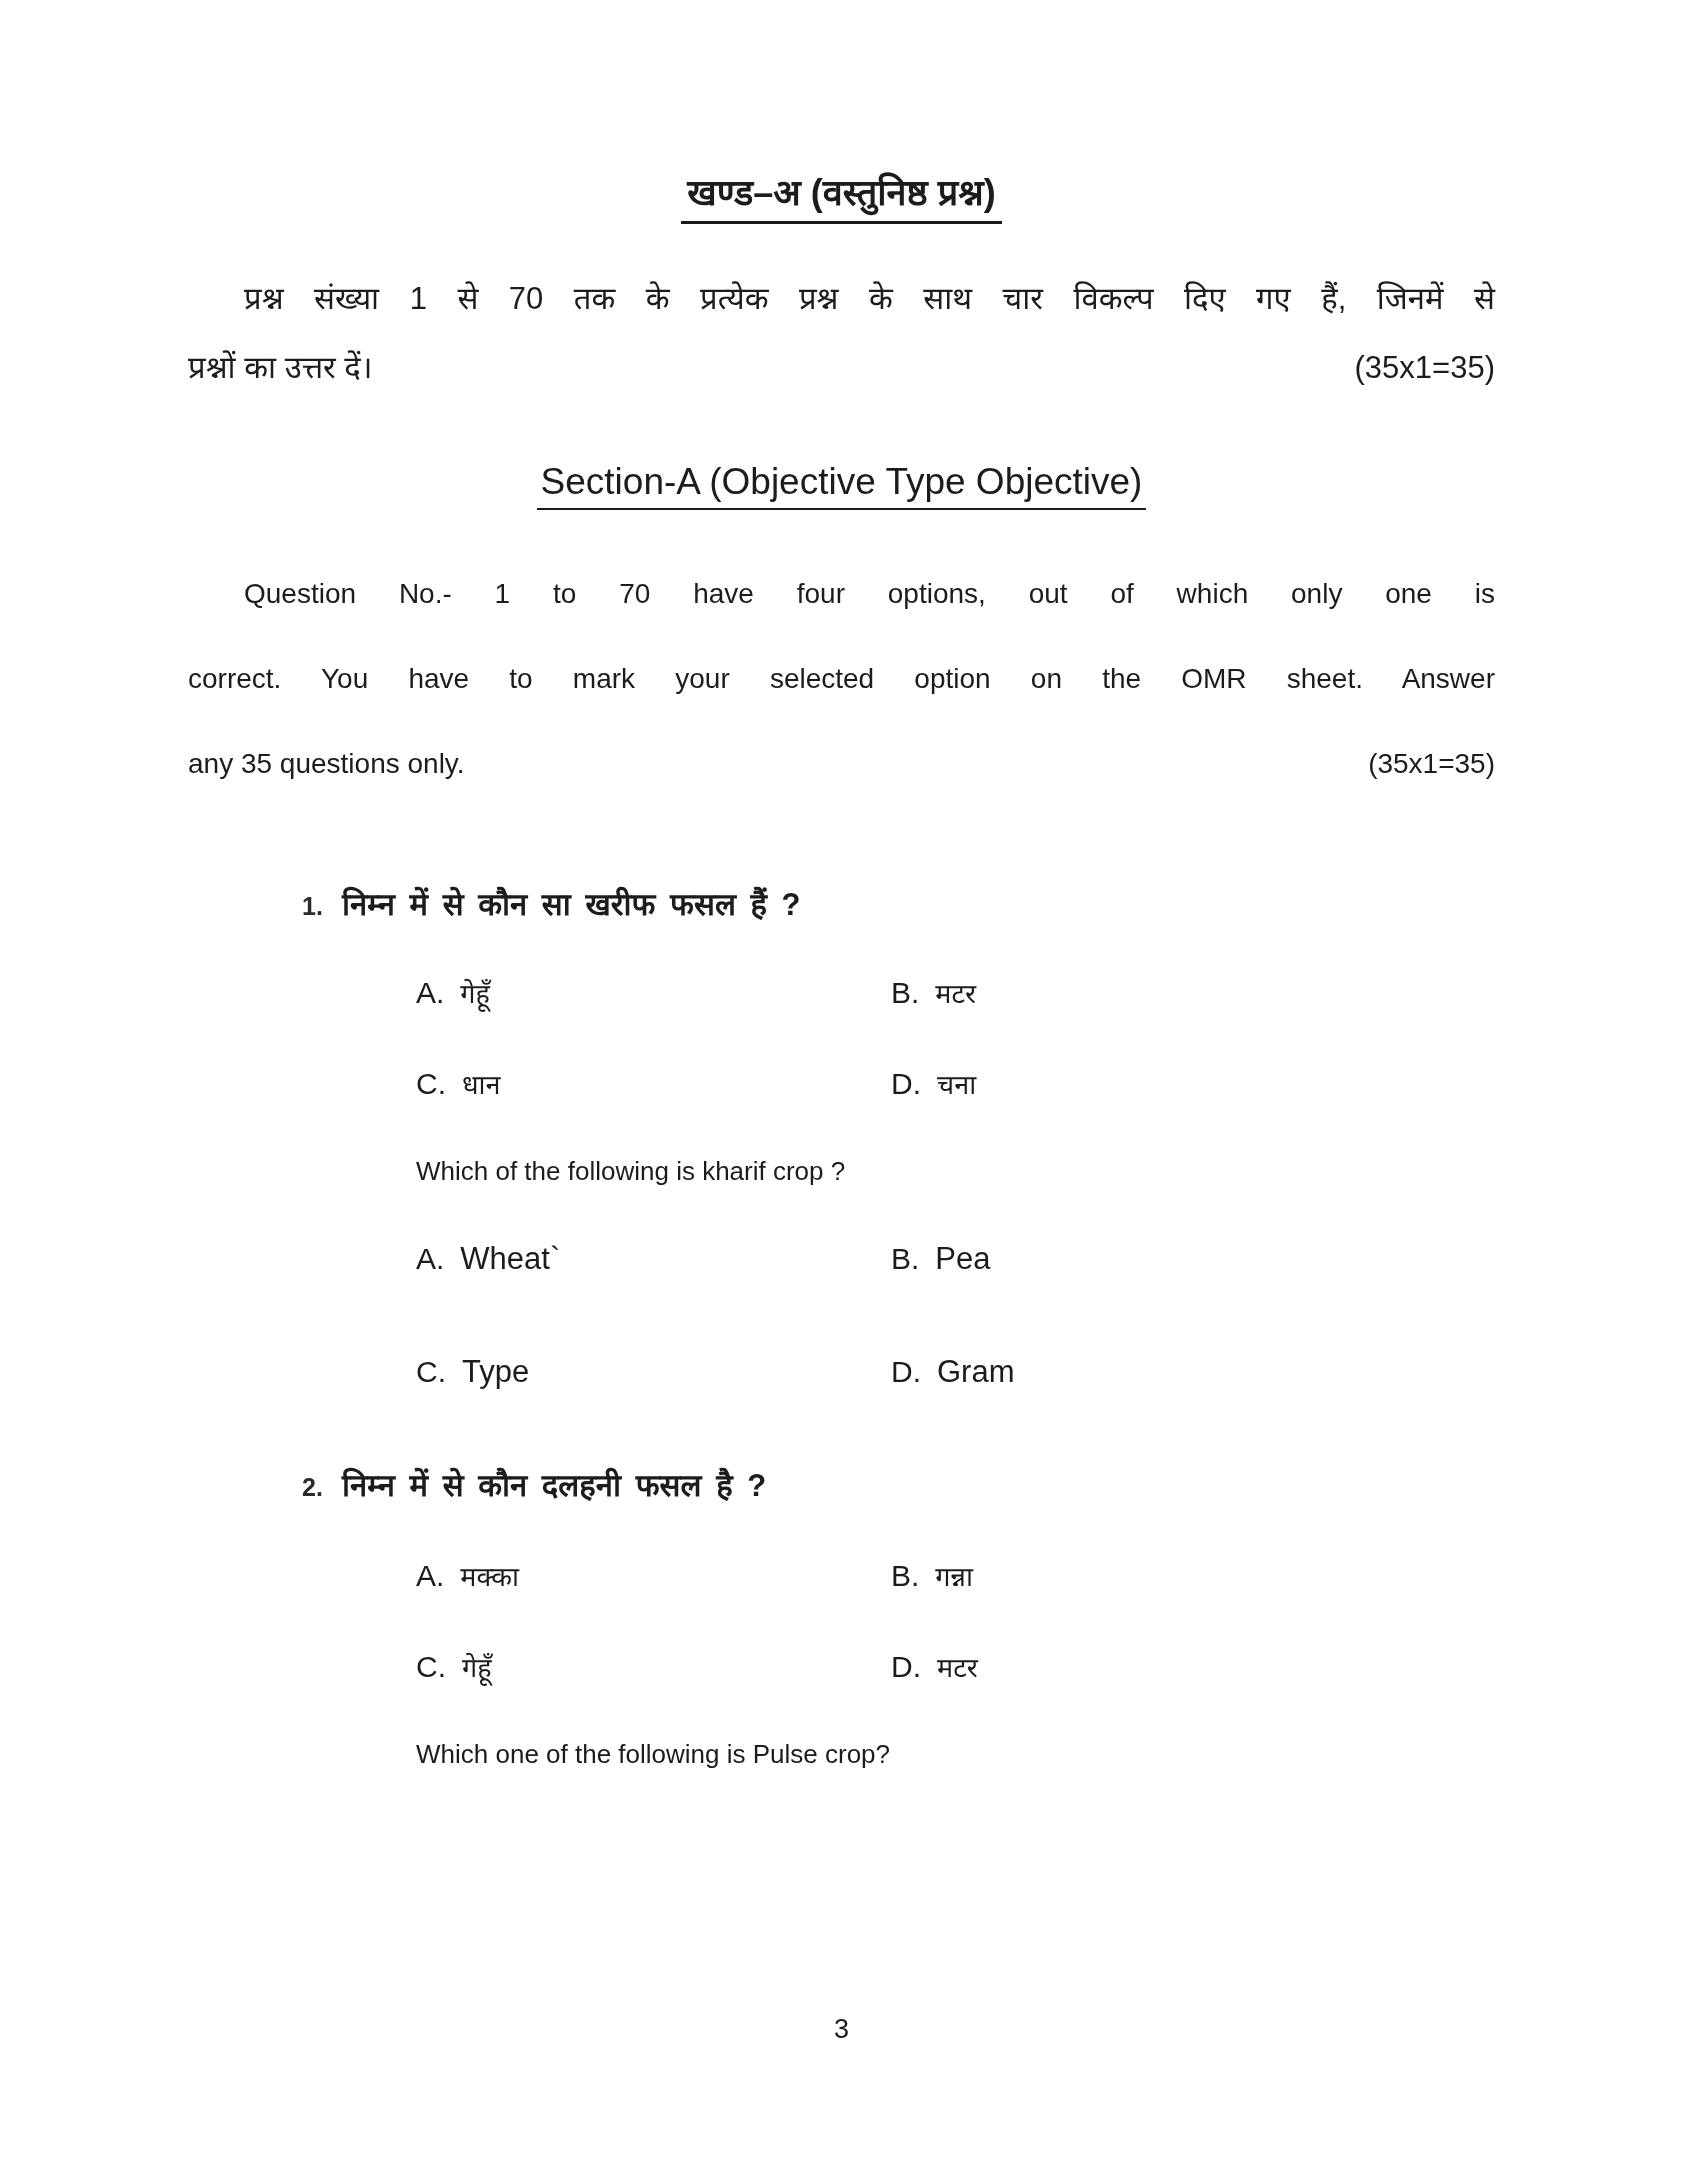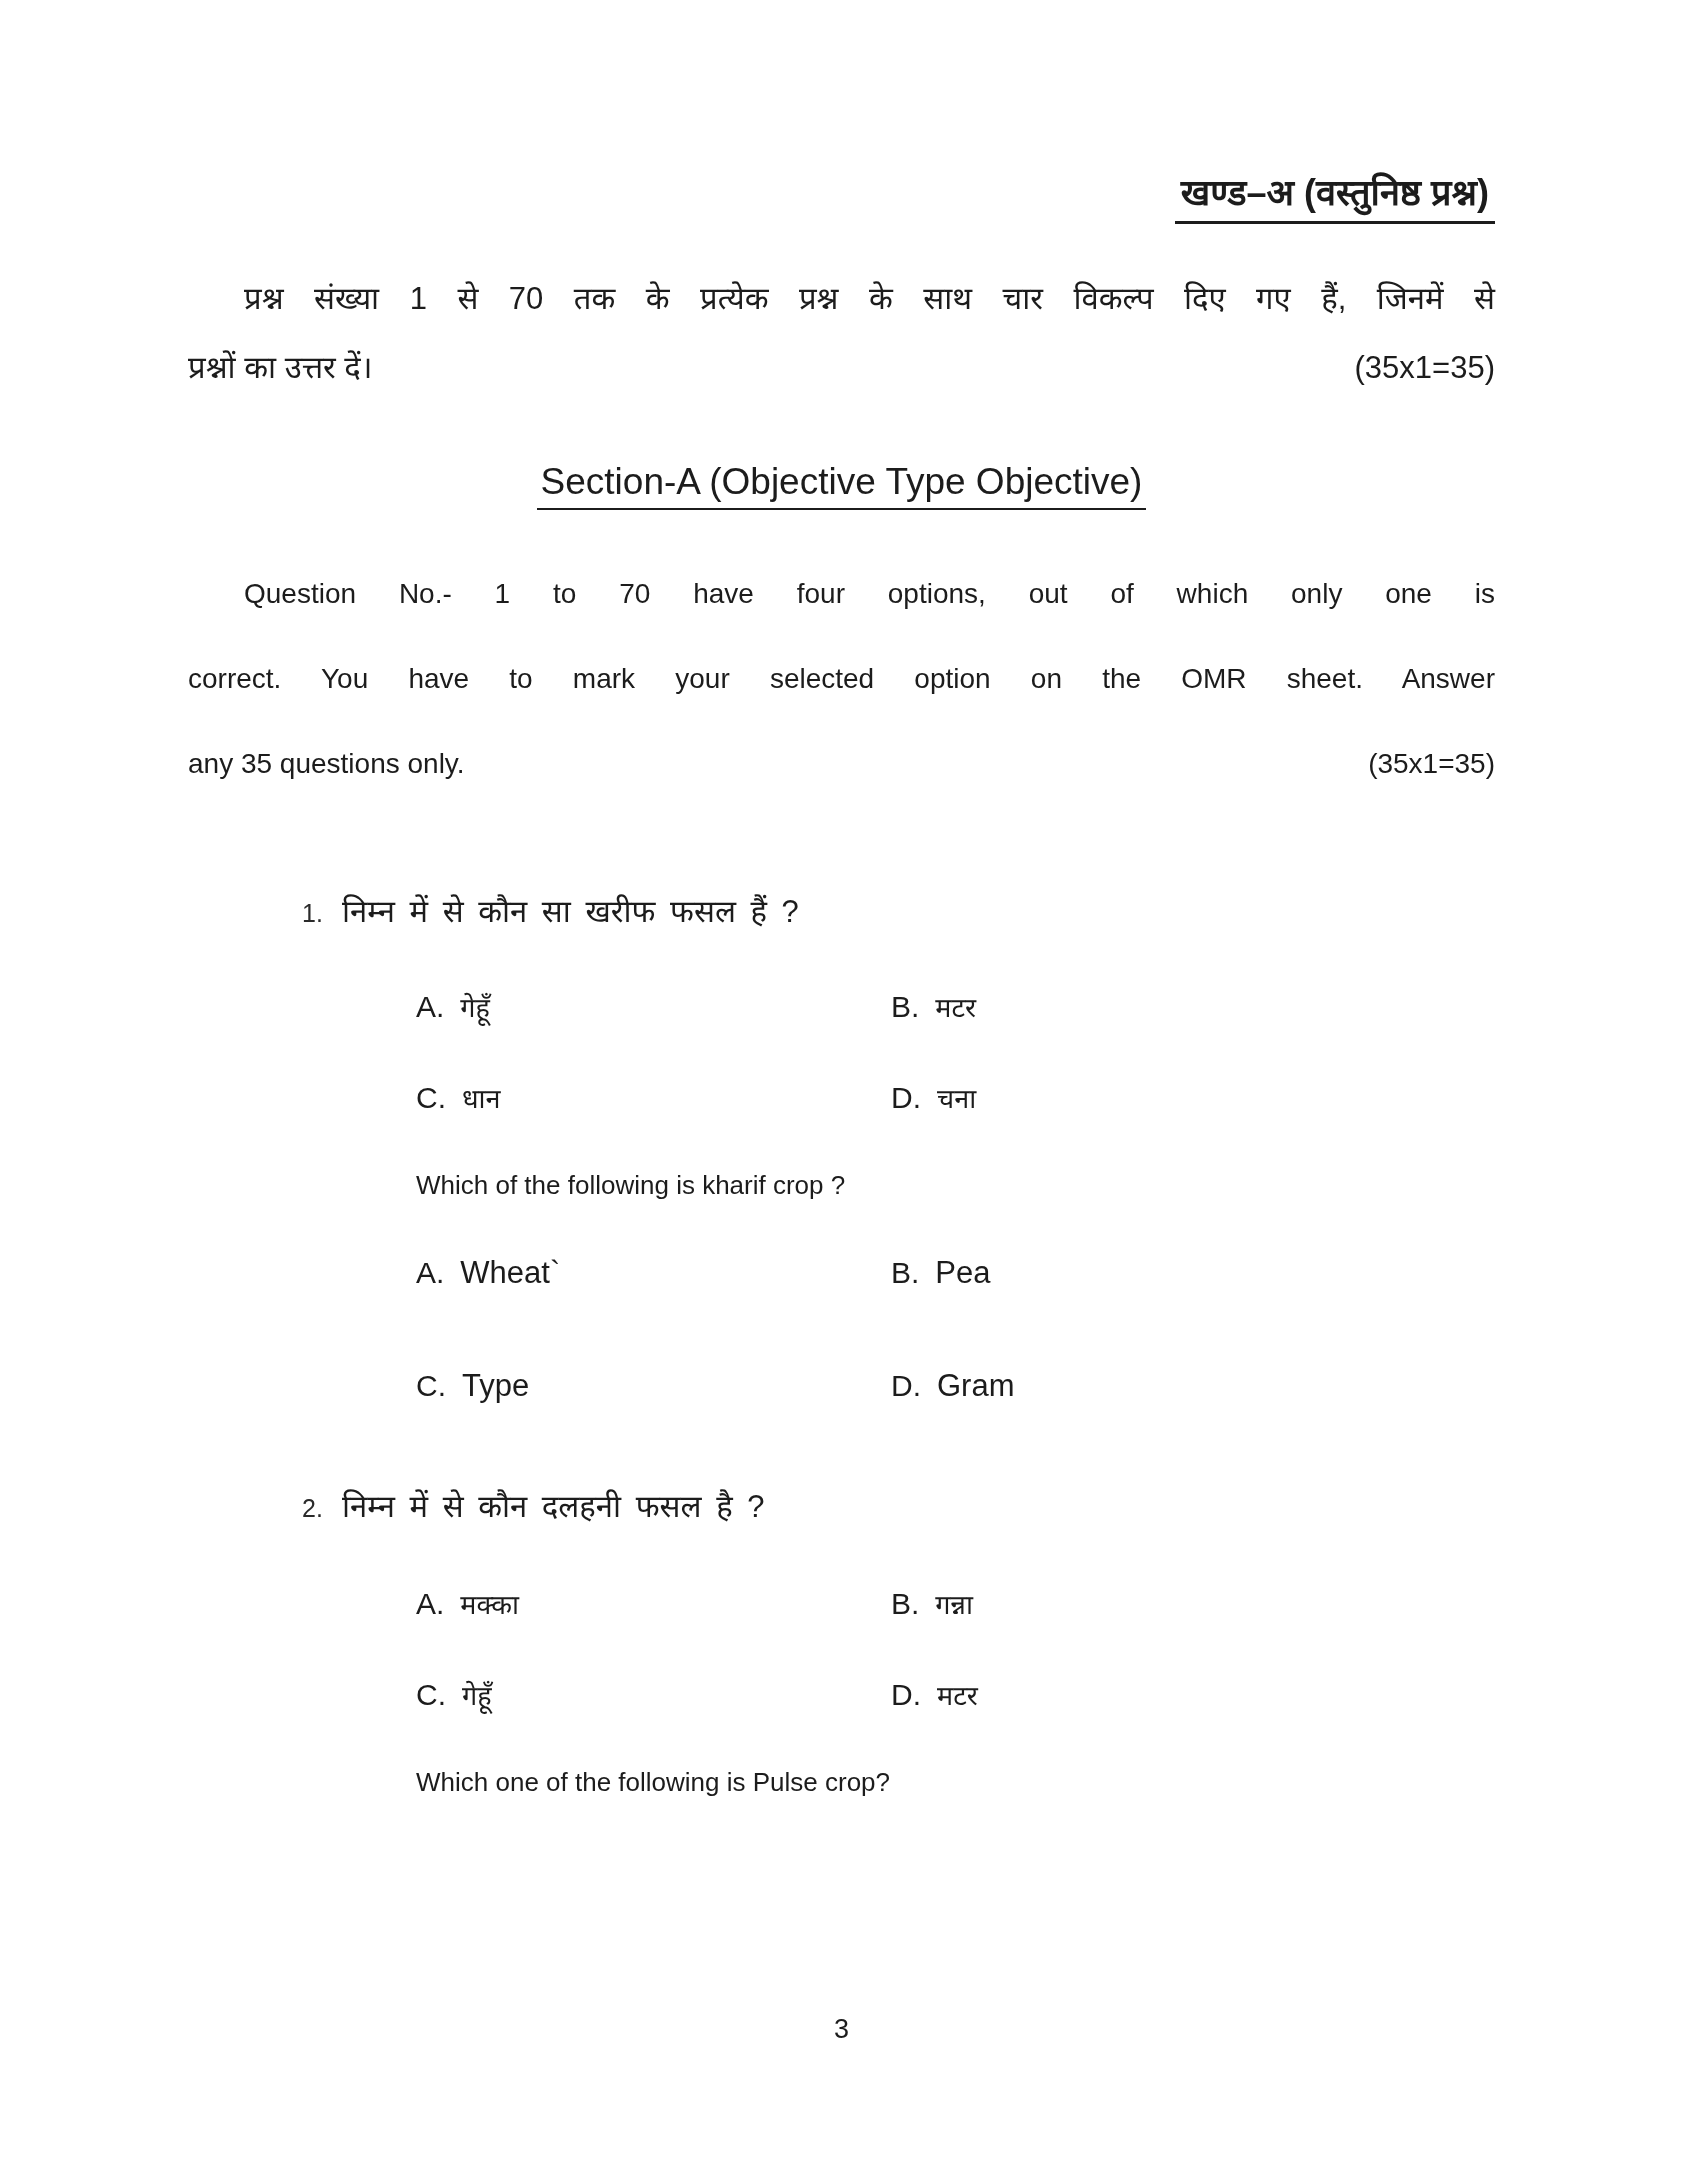--- a/index.html
+++ b/index.html
@@ -16,21 +16,21 @@
     font-family: "Liberation Sans", "DejaVu Sans", sans-serif;
     overflow: hidden;
   }
   .content {
     padding: 0 188px;
   }
 
   
   .title-hi {
     margin-top: 170px;
-    text-align: right;
+    text-align: center;
     font-size: 36px;
     font-weight: 700;
     line-height: 46px;
   }
   .title-hi .underlined {
     border-bottom: 3px solid #1c1c1c;
     padding: 0 6px 8px 6px;
   }
 
   
@@ -78,21 +78,22 @@
   .para-en .line1 {
     text-indent: 56px;
   }
 
   
   .questions {
     margin-top: 79px;
     font-size: 30px;
   }
   .q-head {
-    line-height: 54px;
+    line-height: 40px;
+    font-weight: bold;
   }
   .q-num {
     display: inline-block;
     width: 40px;
     margin-left: 114px;
     font-size: 25px;
     color: #2a2a2a;
   }
   .q-text-hi {
     font-size: 31px;

